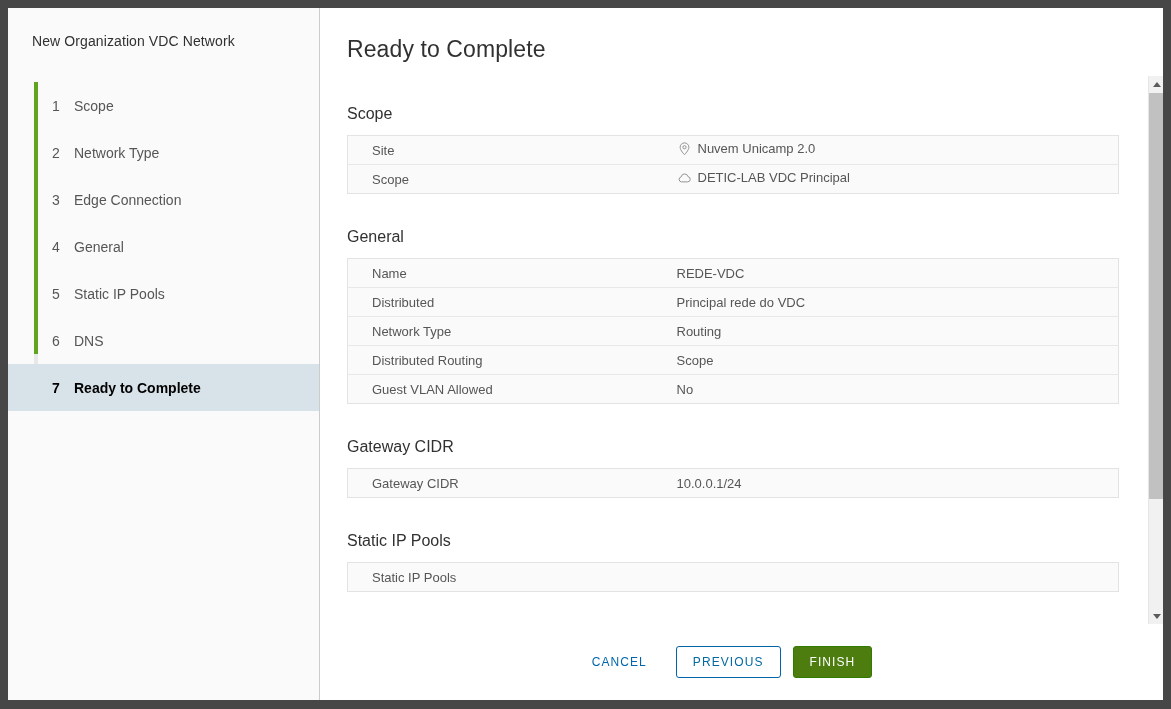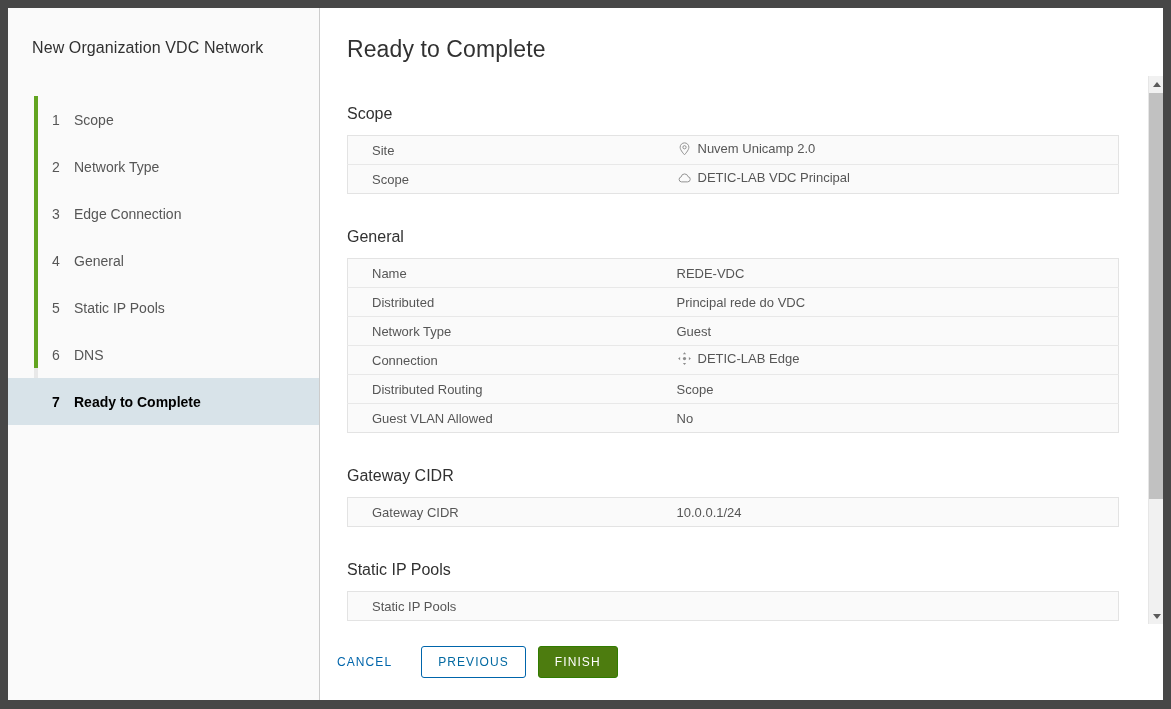--- a/index.html
+++ b/index.html
@@ -23,22 +23,22 @@
   
   .wizard-nav {
     width: 312px;
     flex: 0 0 312px;
     background: #fafafa;
     border-right: 1px solid #cccccc;
     position: relative;
     padding: 0;
   }
   .wizard-title {
-    font-size: 16px;
-    line-height: 36px;
+    font-size: 14px;
+    line-height: 22px;
     font-weight: 400;
     color: #313131;
     padding: 22px 24px 0 24px;
     letter-spacing: .1px;
   }
   .steps {
     position: relative;
     margin-top: 30px;
     list-style: none;
   }
@@ -169,21 +169,21 @@
     background: #c1c1c1;
     cursor: pointer;
   }
 
   
   .footer {
     flex: 0 0 auto;
     height: 76px;
     display: flex;
     align-items: center;
-    justify-content: flex-start;
+    justify-content: center;
     padding-right: 36px;
     gap: 12px;
     background: #ffffff;
   }
   .btn {
     font-family: "Liberation Sans", sans-serif;
     font-size: 12px;
     letter-spacing: .09em;
     text-transform: uppercase;
     height: 32px;
@@ -283,33 +283,21 @@
               </tr>
               <tr>
                 <td class="k">Distributed</td>
                 <td class="v"><span class="cell">
                     <span>Principal rede do VDC</span>
                   </span></td>
               </tr>
               <tr>
                 <td class="k">Network Type</td>
                 <td class="v"><span class="cell">
-                    <span>Guest</span>
-                  </span></td>
-              </tr>
-              <tr>
-                <td class="k">Connection</td>
-                <td class="v"><span class="cell">
-                    <span class="gicon">
-                      <svg viewBox="0 0 24 24" fill="currentColor">
-                        <path d="M12 1.8 9.4 5h5.2L12 1.8zM12 22.2 14.6 19H9.4l2.6 3.2zM1.8 12 5 9.4v5.2L1.8 12zM22.2 12 19 14.6V9.4l3.2 2.6z"></path>
-                        <circle cx="12" cy="12" r="2.6"></circle>
-                      </svg>
-                    </span>
-                    <span>DETIC-LAB Edge</span>
+                    <span>Routing</span>
                   </span></td>
               </tr>
               <tr>
                 <td class="k">Distributed Routing</td>
                 <td class="v"><span class="cell">
                     <span>Scope</span>
                   </span></td>
               </tr>
               <tr>
                 <td class="k">Guest VLAN Allowed</td>

